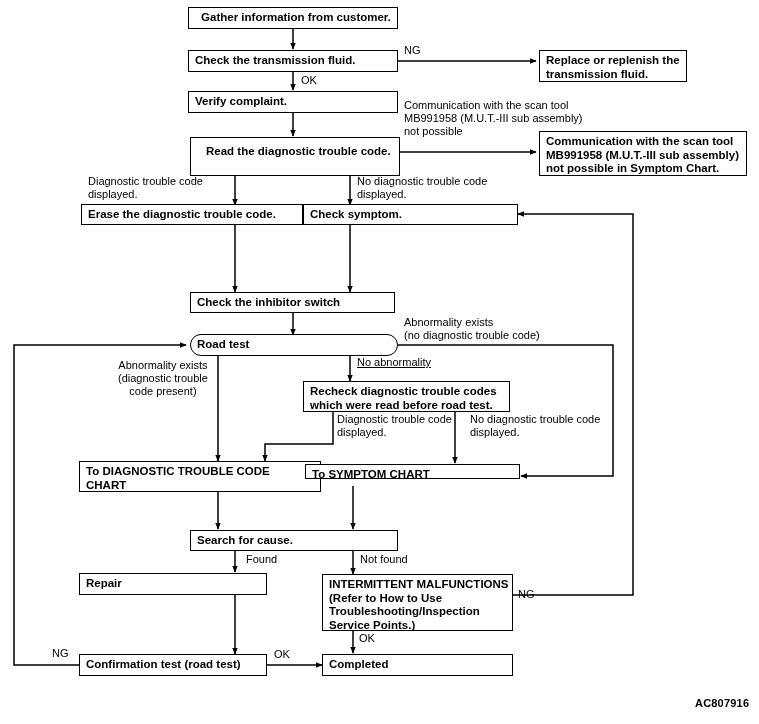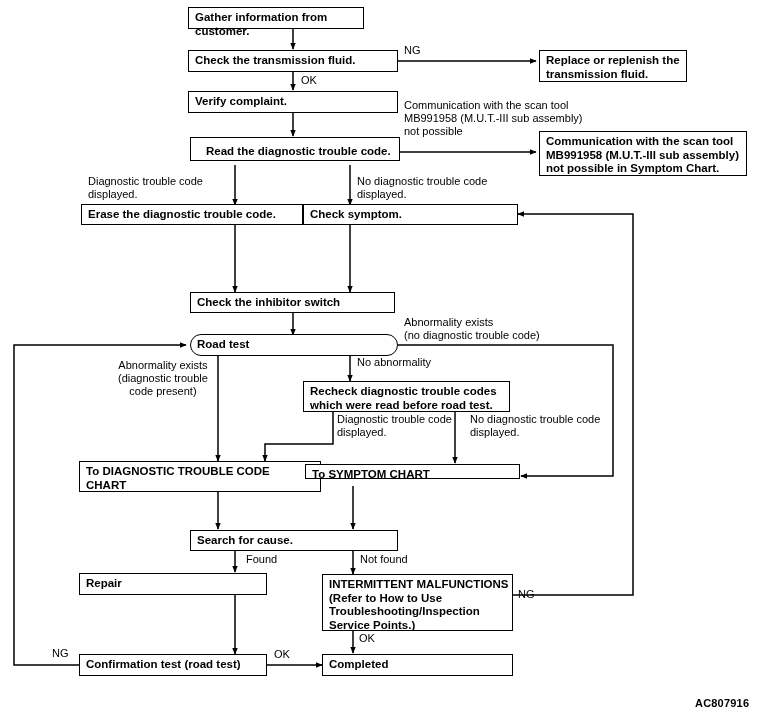--- a/index.html
+++ b/index.html
@@ -68,30 +68,30 @@
       <path d="M 266 665 L 322 665" marker-end="url(#ah)"></path>
 
       <path d="M 353 631 L 353 653" marker-end="url(#ah)"></path>
 
       <path d="M 513 595 L 633 595 L 633 214 L 518 214" marker-end="url(#ah)"></path>
 
       <path d="M 80 665 L 14 665 L 14 345 L 186 345" marker-end="url(#ah)"></path>
     </g>
   </svg>
 
-  <div class="nodebox" style="left:188px;top:7px;width:176px;height:22px;">Gather information from customer.</div>
+  <div class="nodebox" style="left:188px;top:7px;width:210px;height:22px;text-align:center;">Gather information from customer.</div>
 
   <div class="nodebox" style="left:188px;top:50px;width:210px;height:22px;">Check the transmission fluid.</div>
 
   <div class="nodebox" style="left:539px;top:50px;width:148px;height:32px;white-space:pre-line;">Replace or replenish the
 transmission fluid.</div>
 
   <div class="nodebox" style="left:188px;top:91px;width:210px;height:22px;">Verify complaint.</div>
 
-  <div class="nodebox" style="left:190px;top:137px;width:210px;height:24px;padding-top:7px;padding-left:15px;">Read the diagnostic trouble code.</div>
+  <div class="nodebox" style="left:190px;top:137px;width:210px;height:39px;padding-top:7px;padding-left:15px;">Read the diagnostic trouble code.</div>
 
   <div class="nodebox" style="left:539px;top:131px;width:208px;height:45px;white-space:pre-line;">Communication with the scan tool
 MB991958 (M.U.T.-III sub assembly)
 not possible in Symptom Chart.</div>
 
   <div class="nodebox" style="left:81px;top:204px;width:222px;height:21px;">Erase the diagnostic trouble code.</div>
 
   <div class="nodebox" style="left:303px;top:204px;width:215px;height:21px;">Check symptom.</div>
 
   <div class="nodebox" style="left:190px;top:292px;width:205px;height:21px;">Check the inhibitor switch</div>
@@ -133,21 +133,21 @@
   <div class="lbl" style="left:357px;top:175px;">No diagnostic trouble code
 displayed.</div>
 
   <div class="lbl" style="left:404px;top:316px;">Abnormality exists
 (no diagnostic trouble code)</div>
 
   <div class="lbl" style="left:118px;top:359px;text-align:center;">Abnormality exists
 (diagnostic trouble
 code present)</div>
 
-  <div class="lbl" style="left:357px;top:356px;">No abnormality</div>
+  <div class="lbl" style="left:357px;top:356px;text-decoration:underline;">No abnormality</div>
 
   <div class="lbl" style="left:337px;top:413px;">Diagnostic trouble code
 displayed.</div>
 
   <div class="lbl" style="left:470px;top:413px;">No diagnostic trouble code
 displayed.</div>
 
   <div class="lbl" style="left:246px;top:553px;">Found</div>
 
   <div class="lbl" style="left:360px;top:553px;">Not found</div>

